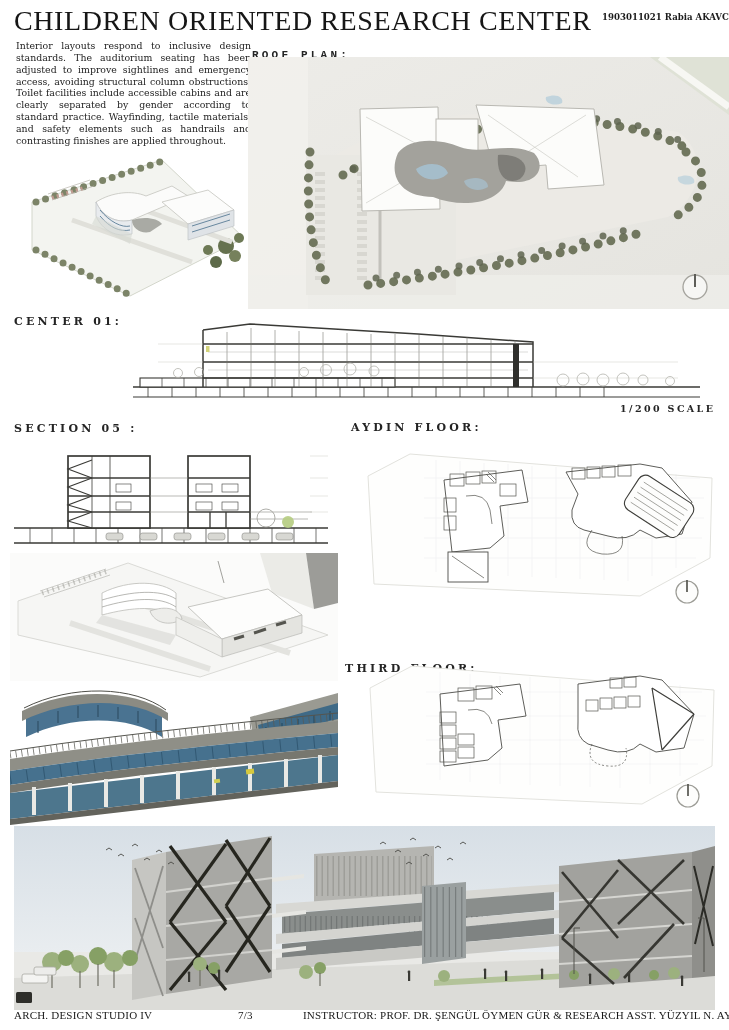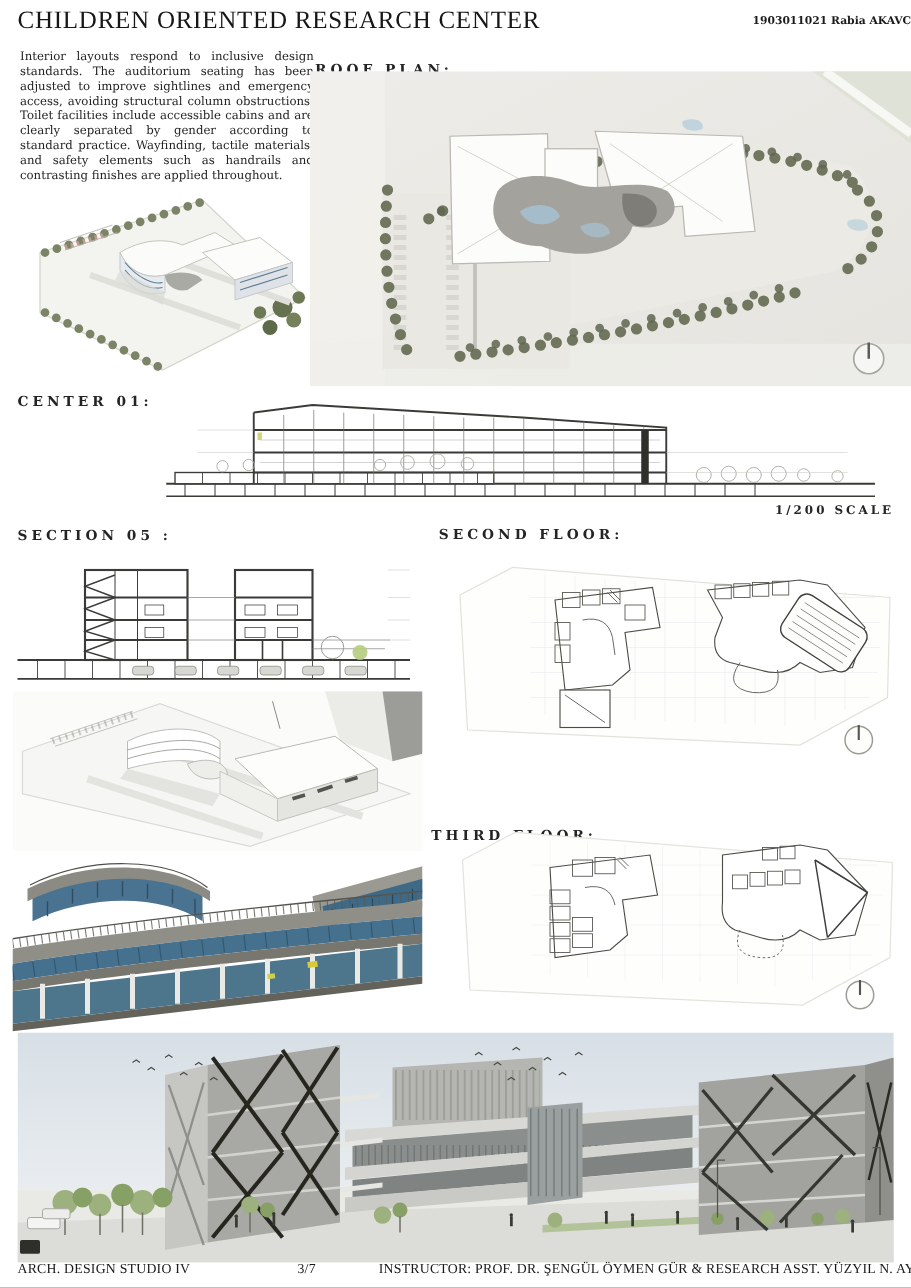--- a/index.html
+++ b/index.html
@@ -1,25 +1,25 @@
 <!DOCTYPE html>
 <html><head>
 <meta charset="utf-8">
 <style>
   html,body{margin:0;padding:0;background:#8f8f8f;}
   .board{position:relative;width:729px;height:1030px;margin:0 auto;background:#ffffff;overflow:hidden;
          font-family:"Liberation Serif",serif;color:#1c1c1c;}
   .abs{position:absolute;}
-  .title{left:14px;top:5px;font-size:20px;letter-spacing:.6px;white-space:nowrap;color:#161616;}
+  .title{left:14px;top:5px;font-size:28px;letter-spacing:.6px;white-space:nowrap;color:#161616;}
   .sid{left:602px;top:12px;font-family:"DejaVu Serif",serif;font-weight:bold;font-size:8.6px;white-space:nowrap;}
   .intro{left:12px;top:36px;width:235px;font-family:"DejaVu Serif",serif;font-size:9.4px;line-height:1.26;
          text-align:justify;margin:4px;color:#222;}
   .lab{font-family:"DejaVu Serif",serif;font-weight:bold;font-size:11px;letter-spacing:3.2px;white-space:nowrap;color:#242424;}
   .lab.sm{font-size:9.5px;letter-spacing:2.4px;text-align:center;}
-  .roofL{left:252px;top:49px;}
+  .roofL{left:252px;top:49px;font-family:Liberation Mono, monospace;}
   .s1L{left:14px;top:315px;}
   .scaleL{left:620px;top:403px;}
   .s2L{left:14px;top:422px;}
   .f2L{left:351px;top:421px;}
   .f3L{left:345px;top:662px;}
   .ft{top:1009px;font-size:11px;letter-spacing:.2px;white-space:nowrap;color:#191919;}
   .ft1{left:14px;}.ft2{left:238px;}.ft3{left:303px;}
   svg{display:block;}
 </style>
 </head>
@@ -28,21 +28,21 @@
 <div class="board">
 
   <div class="abs title">CHILDREN ORIENTED RESEARCH CENTER</div>
   <div class="abs sid">1903011021 Rabia AKAVCI</div>
   <p class="abs intro">Interior layouts respond to inclusive design standards. The auditorium seating has been adjusted to improve sightlines and emergency access, avoiding structural column obstructions. Toilet facilities include accessible cabins and are clearly separated by gender according to standard practice. Wayfinding, tactile materials, and safety elements such as handrails and contrasting finishes are applied throughout.</p>
 
   <div class="abs lab roofL">ROOF PLAN:</div>
   <div class="abs lab s1L">CENTER 01:</div>
   <div class="abs lab sm scaleL">1/200 SCALE</div>
   <div class="abs lab s2L">SECTION 05 :</div>
-  <div class="abs lab f2L">SECOND FLOOR:</div>
+  <div class="abs lab f2L">AYDIN FLOOR:</div>
   <div class="abs lab f3L">THIRD FLOOR:</div>
 
   <div class="abs" style="left:248px;top:57px;">
     <svg width="481" height="252" viewBox="0 0 481 252">
       <defs>
         <linearGradient id="paper" x1="0" y1="0" x2="1" y2="1">
           <stop offset="0" stop-color="#edece8"></stop>
             <stop offset="1" stop-color="#e5e4df"></stop>
         </linearGradient>
       </defs>
@@ -479,16 +479,16 @@
       <g stroke="#52524c" stroke-width="1" fill="none">
         <line x1="560" y1="102" x2="560" y2="148"></line>
           <line x1="560" y1="102" x2="566" y2="102"></line>
         <line x1="690" y1="92" x2="690" y2="146"></line>
           <line x1="690" y1="92" x2="684" y2="92"></line>
       </g>
     </svg>
   </div>
 
   <div class="abs ft ft1">ARCH. DESIGN STUDIO IV</div>
-  <div class="abs ft ft2">3/7</div>
+  <div class="abs ft ft2">7/3</div>
   <div class="abs ft ft3">INSTRUCTOR: PROF. DR. ŞENGÜL ÖYMEN GÜR &amp; RESEARCH ASST. YÜZYIL N. AYDIN</div>
 
 </div>
 
 </body></html>

